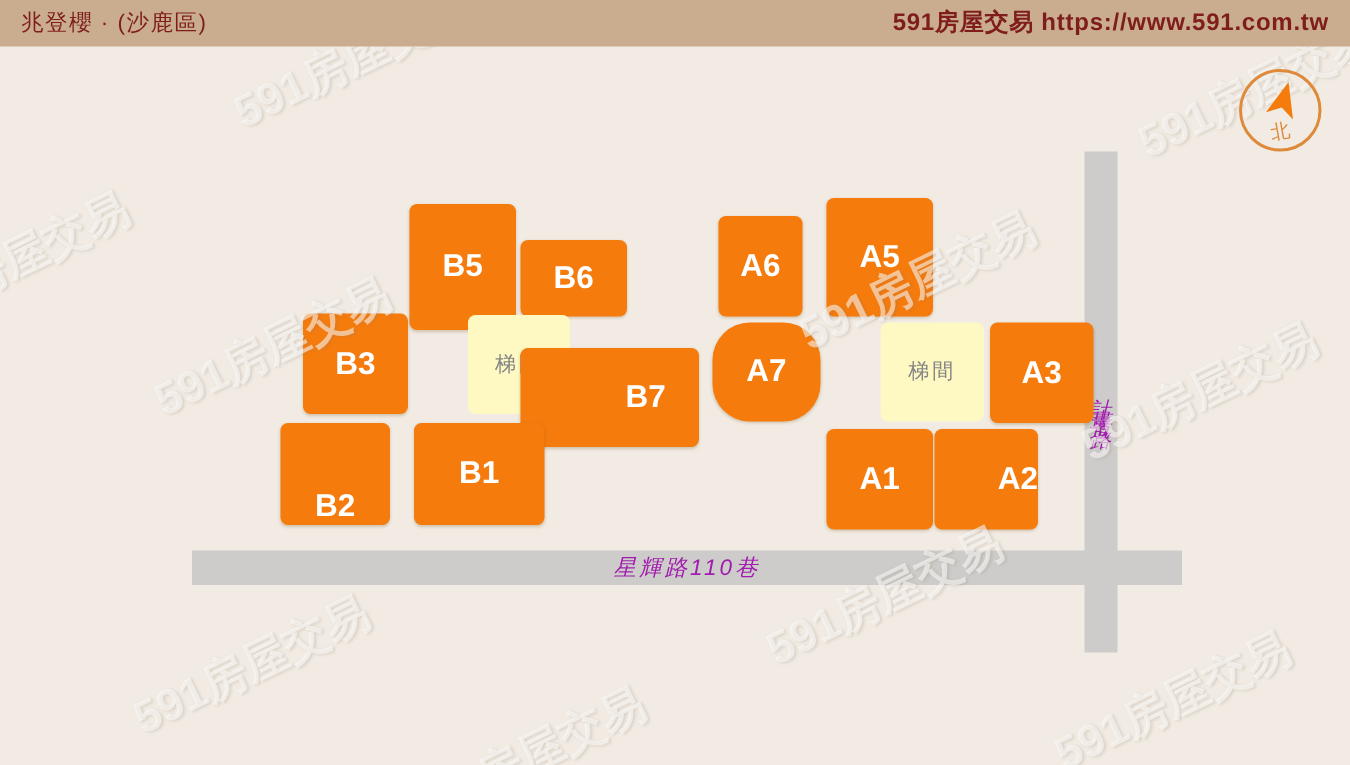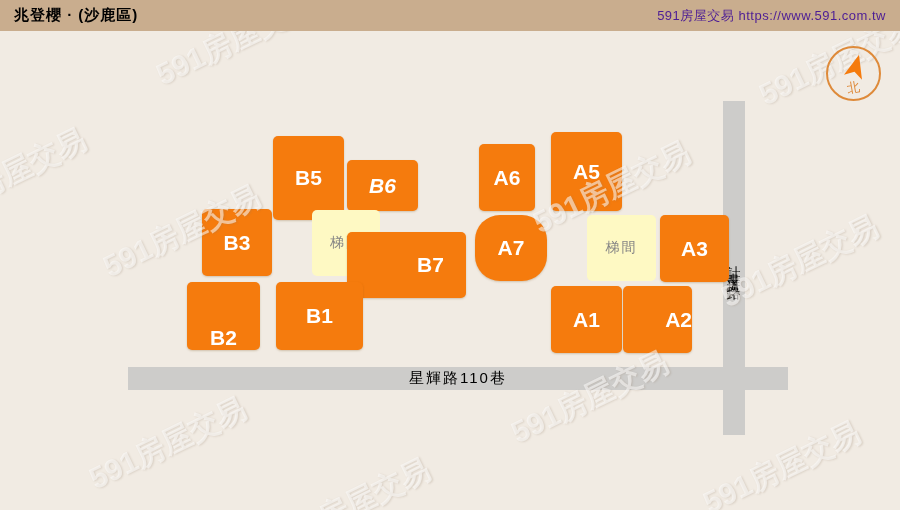--- a/index.html
+++ b/index.html
@@ -8,37 +8,37 @@
     position:relative;width:900px;height:510px;overflow:hidden;
     background:#f1ebe3;
   }
   
   #topbar{
     position:absolute;left:0;top:0;width:900px;height:31px;
     background:#c9ad8e;z-index:10;
     display:flex;align-items:center;justify-content:space-between;
     box-sizing:border-box;padding:0 14px;
   }
-  #topbar .title{color:#000000;font-size:15px;font-weight:bold;letter-spacing:1px;}
-  #topbar .brand{color:#4c1d95;font-size:13px;letter-spacing:0.5px;}
+  #topbar .title{color:#7f1d1d;font-size:15px;font-weight:normal;letter-spacing:1px;}
+  #topbar .brand{color:#7f1d1d;font-size:16px;letter-spacing:0.5px;font-weight:bold;}
   
   .block{
     position:absolute;border-radius:5px;
     display:flex;align-items:center;justify-content:center;
     box-shadow:0 1px 2px rgba(120,80,20,0.25);
     z-index:2;
   }
   .block.unit{background:#f57b0d;cursor:pointer;}
   .block.unit span{color:#ffffff;font-size:21px;font-weight:bold;}
   .block.stair{background:#fef9c3;box-shadow:none;margin-left:36px;}
   .block.stair span{color:#858585;font-size:14px;letter-spacing:2px;}
   
   .road{position:absolute;background:#cdccca;z-index:1;
     display:flex;align-items:center;justify-content:center;}
-  .road span{color:#000000;font-size:15px;letter-spacing:2px;}
+  .road span{color:#a21caf;font-size:15px;letter-spacing:2px;font-style:italic;}
   .road.vertical span{
     writing-mode:vertical-lr;letter-spacing:7px;font-size:14px;
   }
   
   .watermark{
     position:absolute;z-index:6;pointer-events:none;white-space:nowrap;
     font-size:30px;font-weight:bold;
     color:rgba(255,255,255,0.55);
     text-shadow:1px 1px 2px rgba(139,119,95,0.22);
     transform:translate(-50%,-50%) rotate(-26deg);
@@ -76,21 +76,21 @@
 
 <div class="road horizontal" style="left: 128px; top: 367px; width: 660px; height: 23px;">
       <span>星輝路110巷</span>
     </div>
     <div class="road vertical" style="left: 723px; top: 101px; width: 22px; height: 334px;">
       <span>計畫道路</span>
     </div>
     <div class="block unit" style="left: 273px; top: 136px; width: 71px; height: 84px;">
       <span>B5</span>
     </div>
-    <div class="block unit" style="left: 347px; top: 160px; width: 71px; height: 51px; font-style: italic;">
+    <div class="block unit" style="left: 347px; top: 160px; width: 71px; height: 51px;">
       <span>B6</span>
     </div>
     <div class="block unit" style="left: 202px; top: 209px; width: 70px; height: 67px;">
       <span>B3</span>
     </div>
     <div class="block stair" style="left: 276px; top: 210px; width: 68px; height: 66px;">
       <span>梯間</span>
     </div>
     <div class="block unit" style="left: 347px; top: 232px; width: 71px; height: 66px; padding-left: 48px;">
       <span>B7</span>

